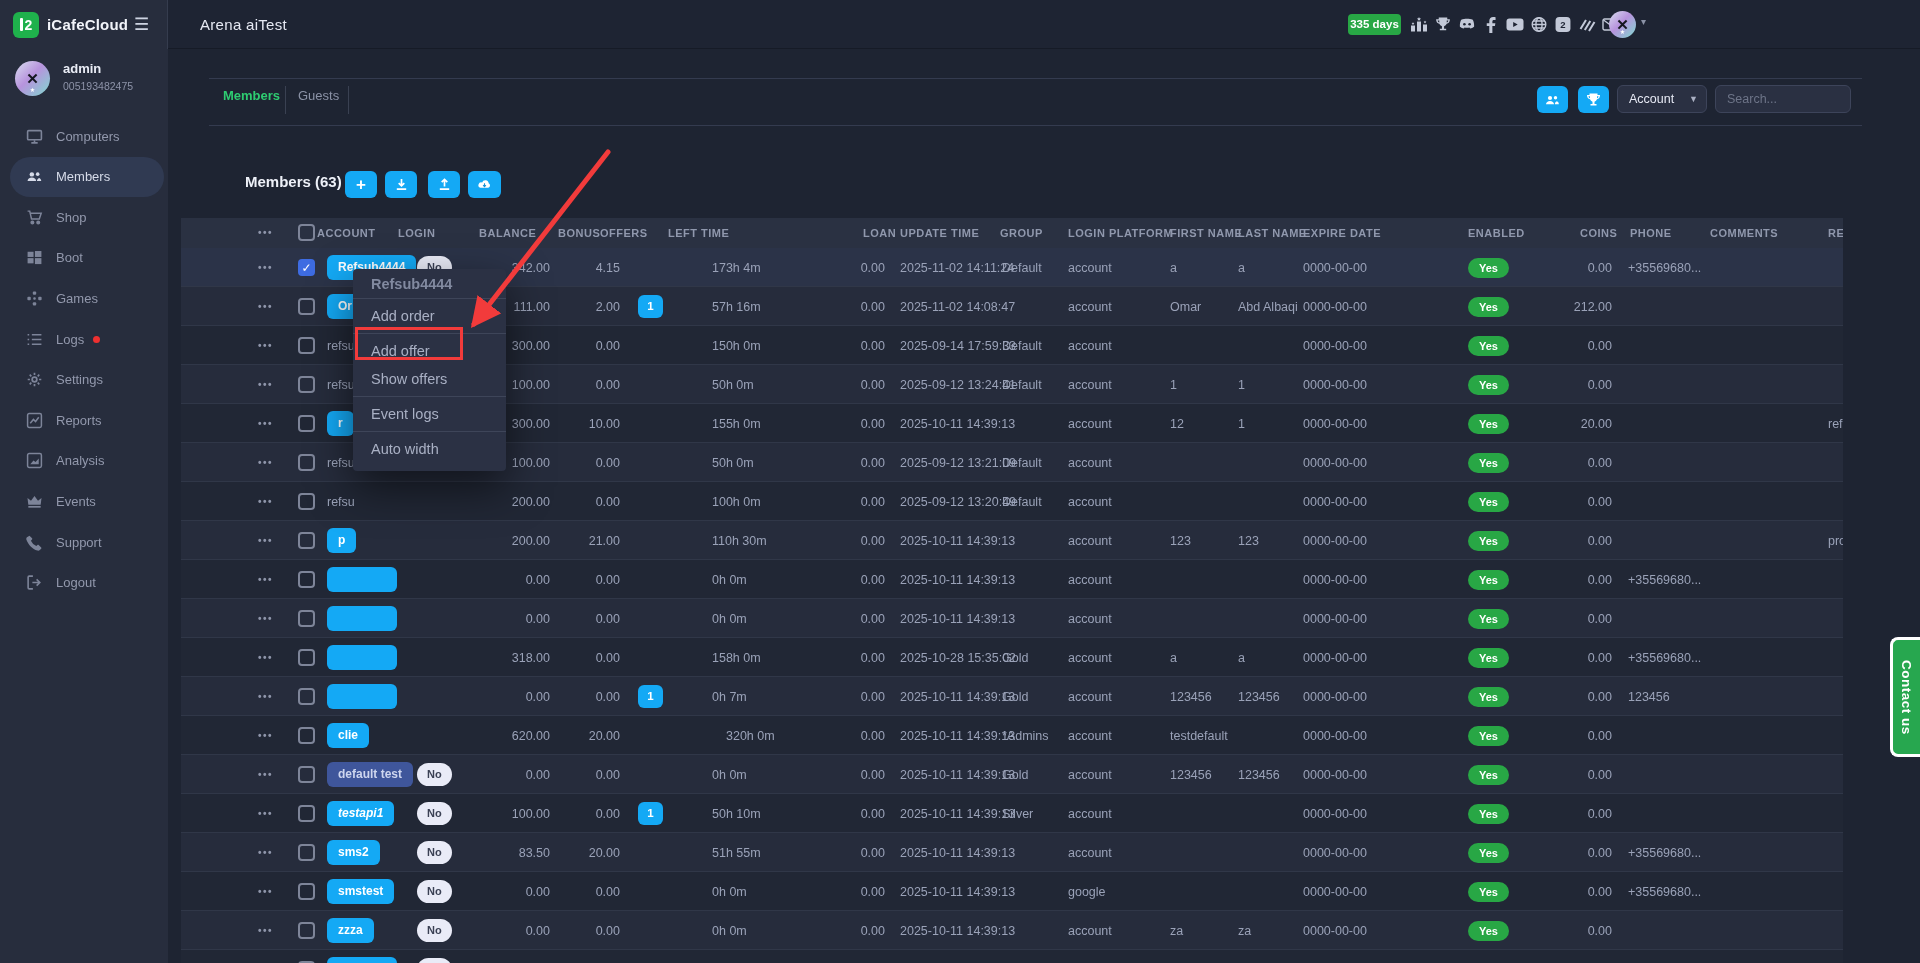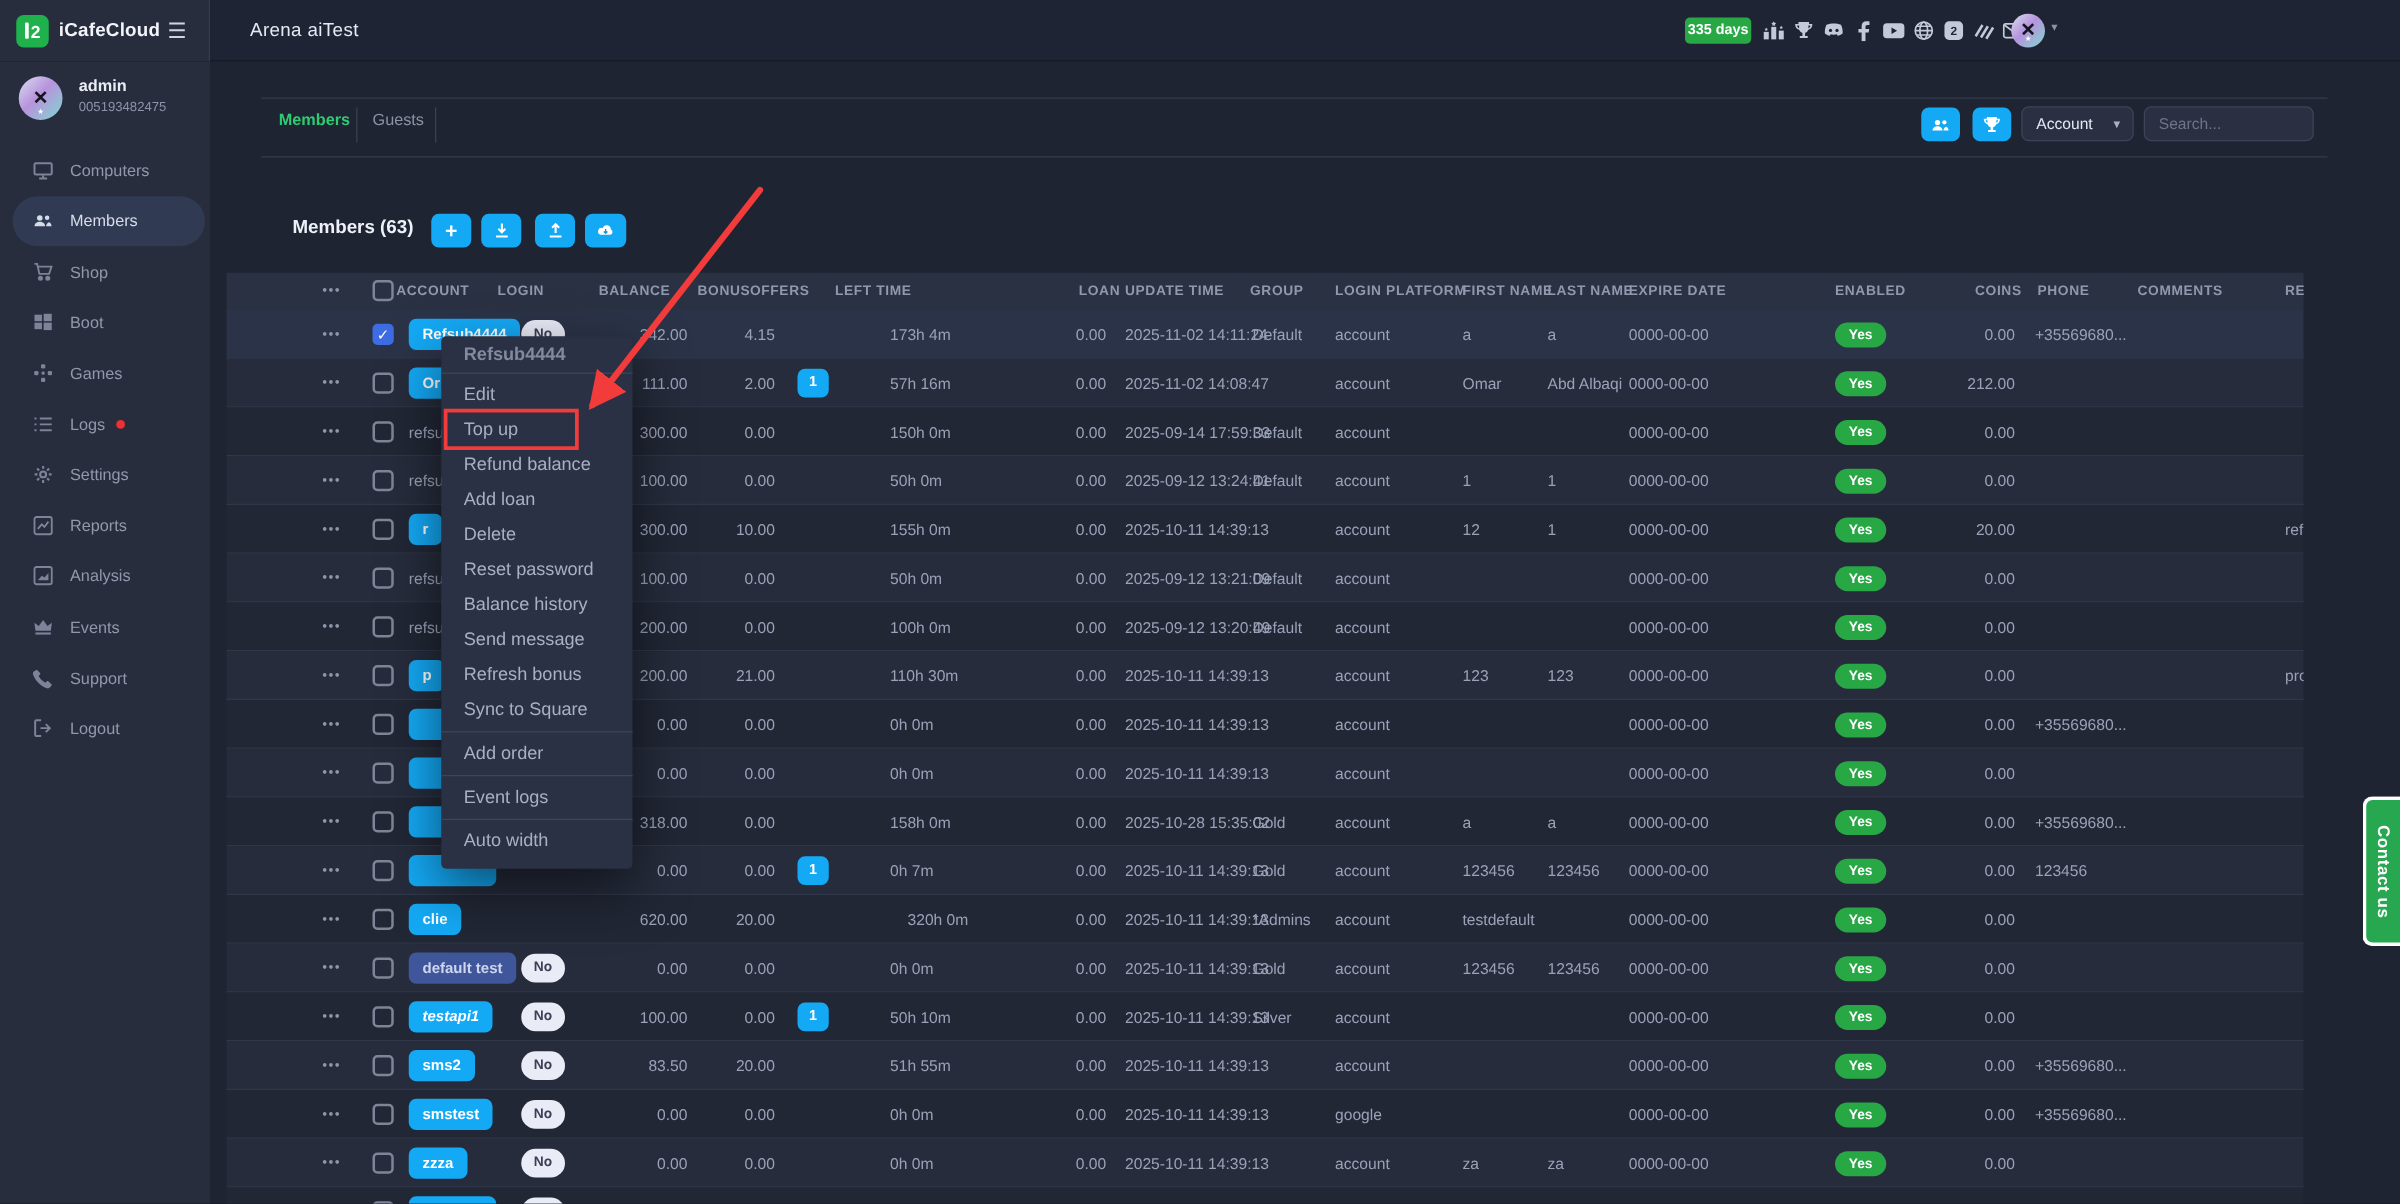--- a/index.html
+++ b/index.html
@@ -45,21 +45,21 @@
   .tab.idle{color:#8b92a6;}
   .vsep{position:absolute;top:86px;width:1px;height:28px;background:#3a4152;z-index:6;}
   .fbtn{position:absolute;top:86px;width:31px;height:27px;background:#14a9f5;border-radius:6px;display:flex;align-items:center;justify-content:center;cursor:pointer;z-index:6;}
   .fbtn svg{width:17px;height:16px;color:#fff;}
   #acct-select{position:absolute;left:1617px;top:85px;width:90px;height:28px;background:#2a3042;border:1px solid #3d445a;border-radius:6px;color:#e6e9f4;font-size:12.5px;line-height:26px;padding-left:11px;cursor:pointer;z-index:6;}
   #acct-select .car{position:absolute;right:8px;top:0;font-size:9px;color:#aab0c3;}
   #search-input{position:absolute;left:1715px;top:85px;width:136px;height:28px;background:#2a3042;border:1px solid #3d445a;border-radius:6px;color:#dfe3ef;font-size:12.5px;padding:0 11px;outline:none;z-index:6;}
   #search-input::placeholder{color:#6d7488;}
 
   
-  #members-title{position:absolute;left:234px;top:173px;color:#eef1f8;font-weight:bold;font-size:15px;z-index:6;}
+  #members-title{position:absolute;left:245px;top:173px;color:#eef1f8;font-weight:bold;font-size:15px;z-index:6;}
   .abtn{position:absolute;top:171px;height:27px;background:#14a9f5;border-radius:6px;display:flex;align-items:center;justify-content:center;color:#fff;cursor:pointer;z-index:6;}
   .abtn svg{width:15px;height:15px;}
   .abtn.plus{font-size:17px;font-weight:bold;line-height:1;}
 
   
   #table{position:absolute;left:181px;top:218px;width:1662px;height:745px;overflow:hidden;z-index:4;}
   #thead{position:absolute;left:0;top:0;width:1662px;height:30px;background:#2a3142;}
   .hcell{position:absolute;top:0;height:30px;line-height:30px;font-size:11px;font-weight:bold;color:#9098ad;letter-spacing:.5px;white-space:nowrap;}
   .trow{position:absolute;left:0;width:1662px;height:39px;border-bottom:1px solid #303748;}
   .r-light{background:#262c3c;}
@@ -956,33 +956,25 @@
           <div class="cell" style="left: 1539px;"></div>
           <div class="cell clip" style="left: 1647px; width: 16px;"></div>
         </div>
       </div>
   </div>
 
   <div id="cmenu">
     <div id="cmenu-h">Refsub4444</div>
     <div id="cmenu-groups">
         <div class="mgroup">
-          <div class="mitem">Edit</div>
-          <div class="mitem">Top up</div>
-          <div class="mitem">Refund balance</div>
-          <div class="mitem">Add loan</div>
-          <div class="mitem">Delete</div>
-          <div class="mitem">Reset password</div>
-          <div class="mitem">Balance history</div>
-          <div class="mitem">Send message</div>
-          <div class="mitem">Refresh bonus</div>
-          <div class="mitem">Sync to Square</div>
+          <div class="mitem">Add order</div>
         </div>
         <div class="mgroup">
-          <div class="mitem">Add order</div>
+          <div class="mitem">Add offer</div>
+          <div class="mitem">Show offers</div>
         </div>
         <div class="mgroup">
           <div class="mitem">Event logs</div>
         </div>
         <div class="mgroup">
           <div class="mitem">Auto width</div>
         </div>
       </div>
   </div>
 

